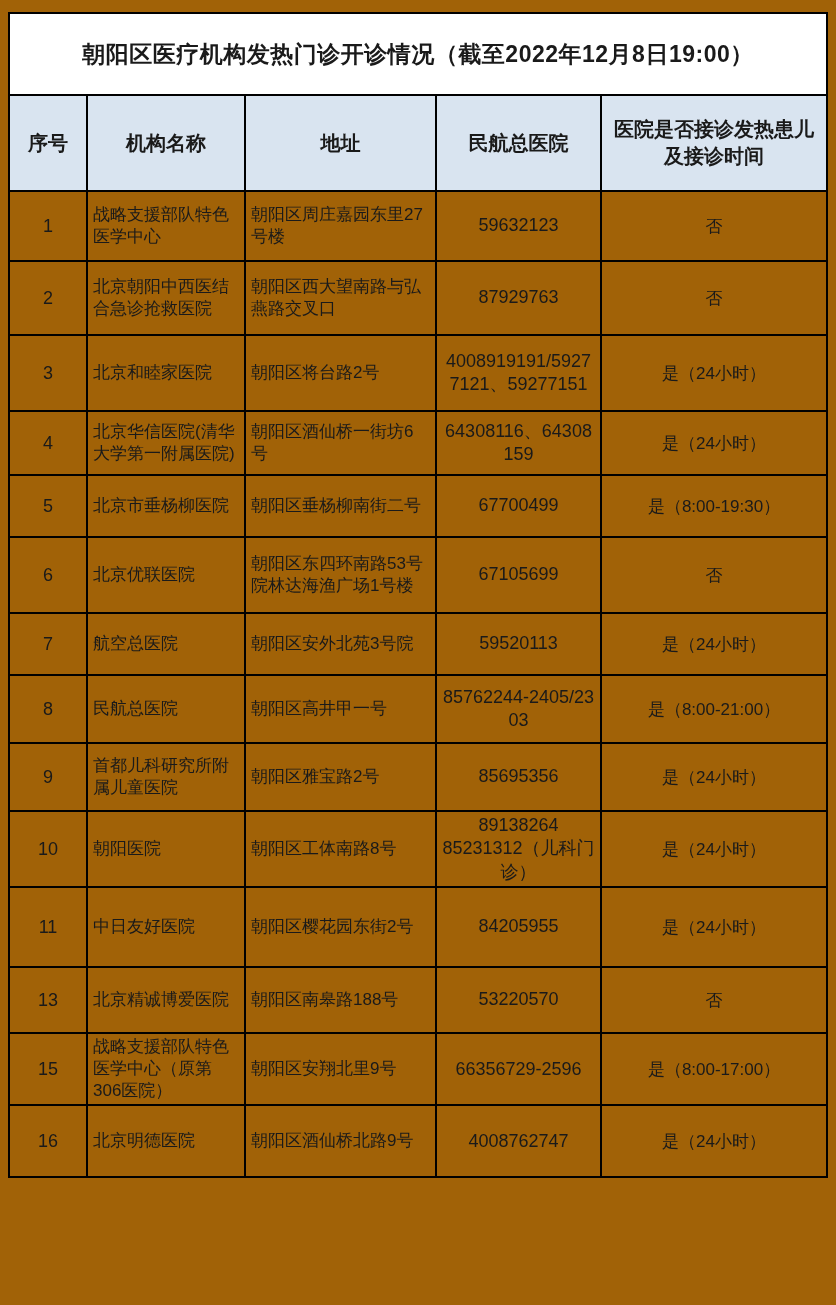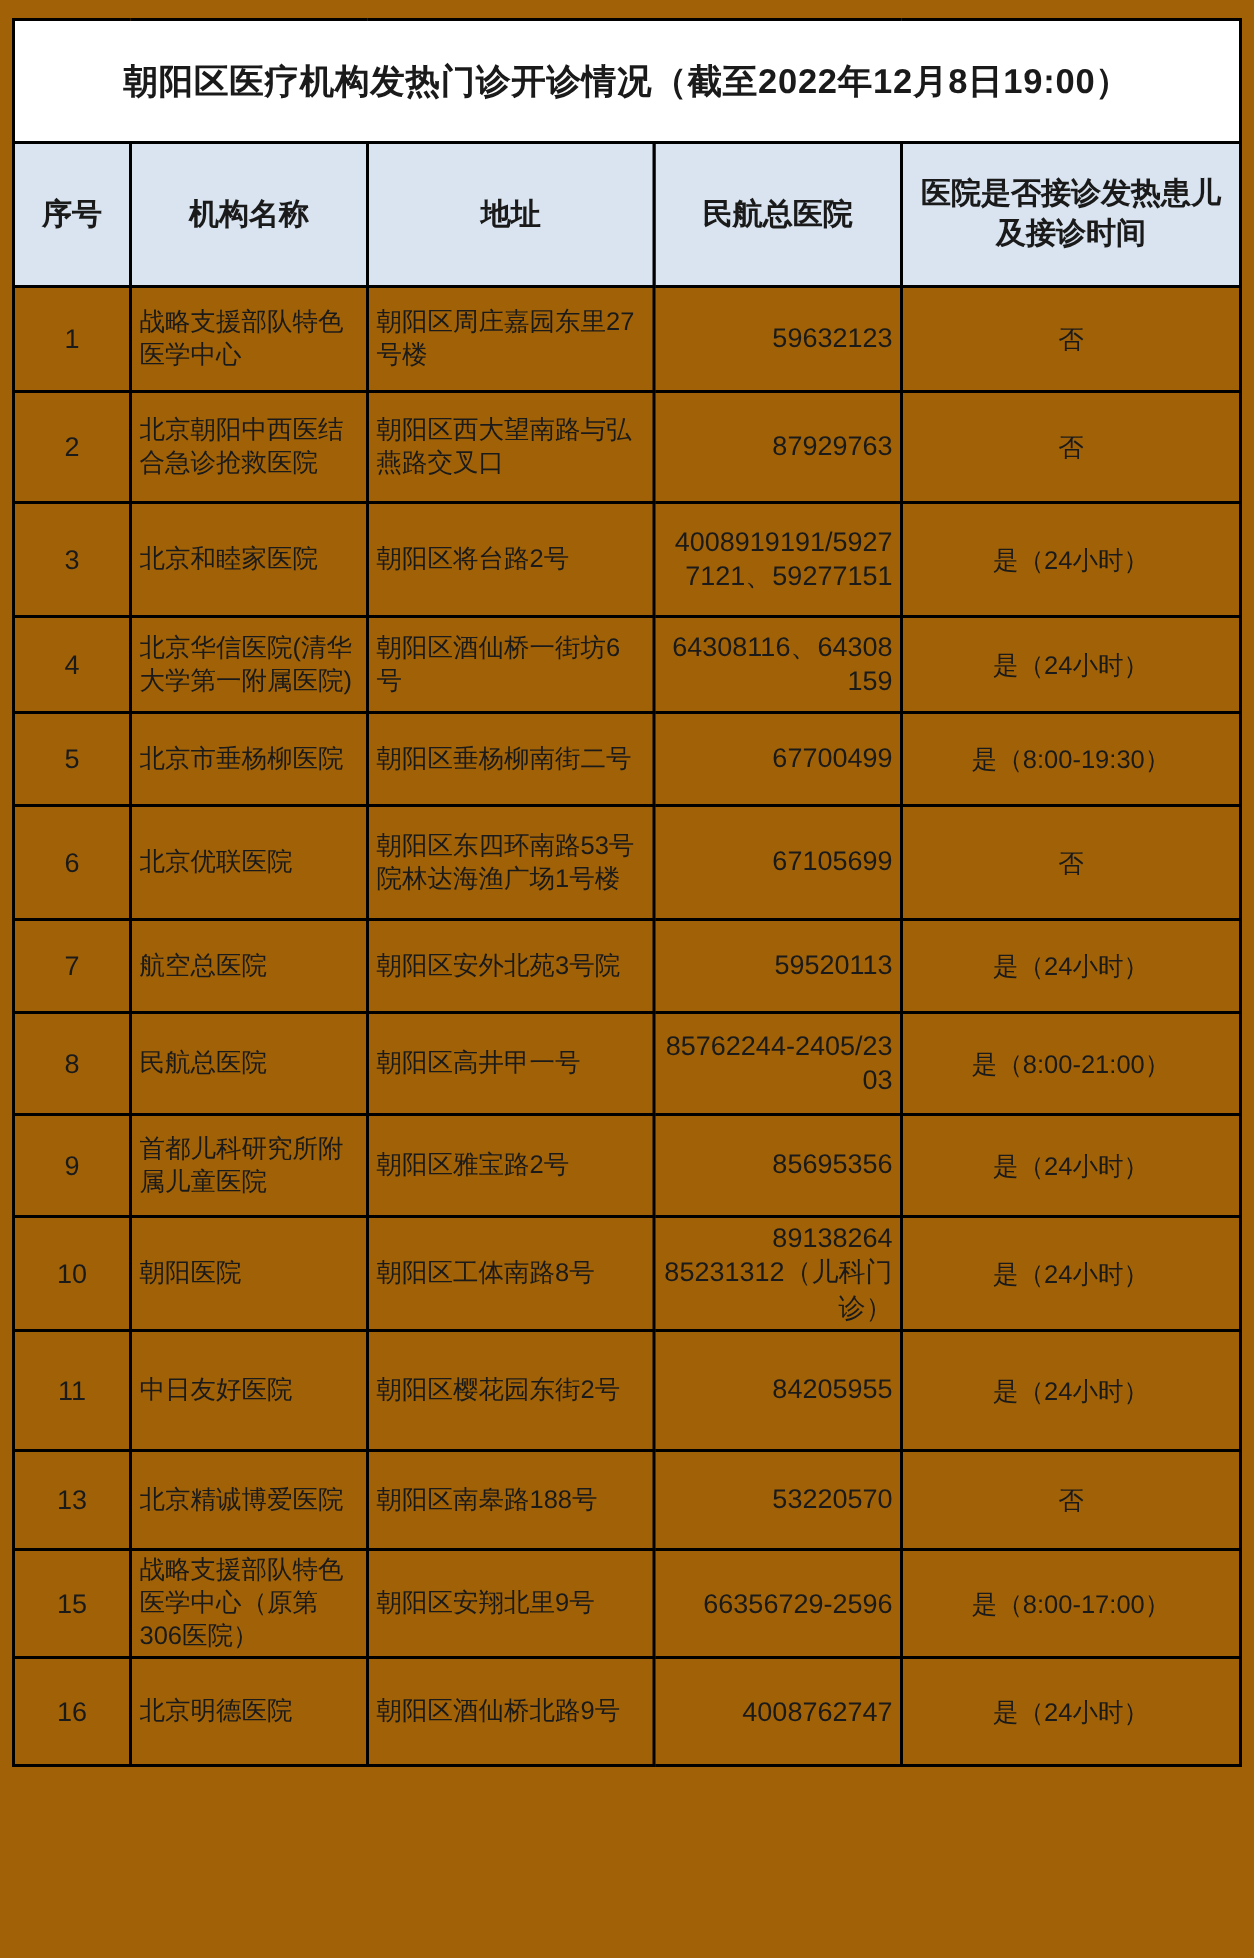--- a/index.html
+++ b/index.html
@@ -49,21 +49,21 @@
     font-size: 18px;
     padding: 0;
   }
   td.c-name, td.c-addr {
     text-align: left;
     font-size: 17px;
     line-height: 1.3;
     padding: 2px 5px;
   }
   td.c-phone {
-    text-align: right;
+    text-align: center;
     font-size: 18px;
     line-height: 1.3;
     padding: 2px 5px;
     white-space: pre-line;
     word-break: break-all;
   }
   td.c-fever {
     text-align: center;
     font-size: 17px;
     padding: 2px 4px;

